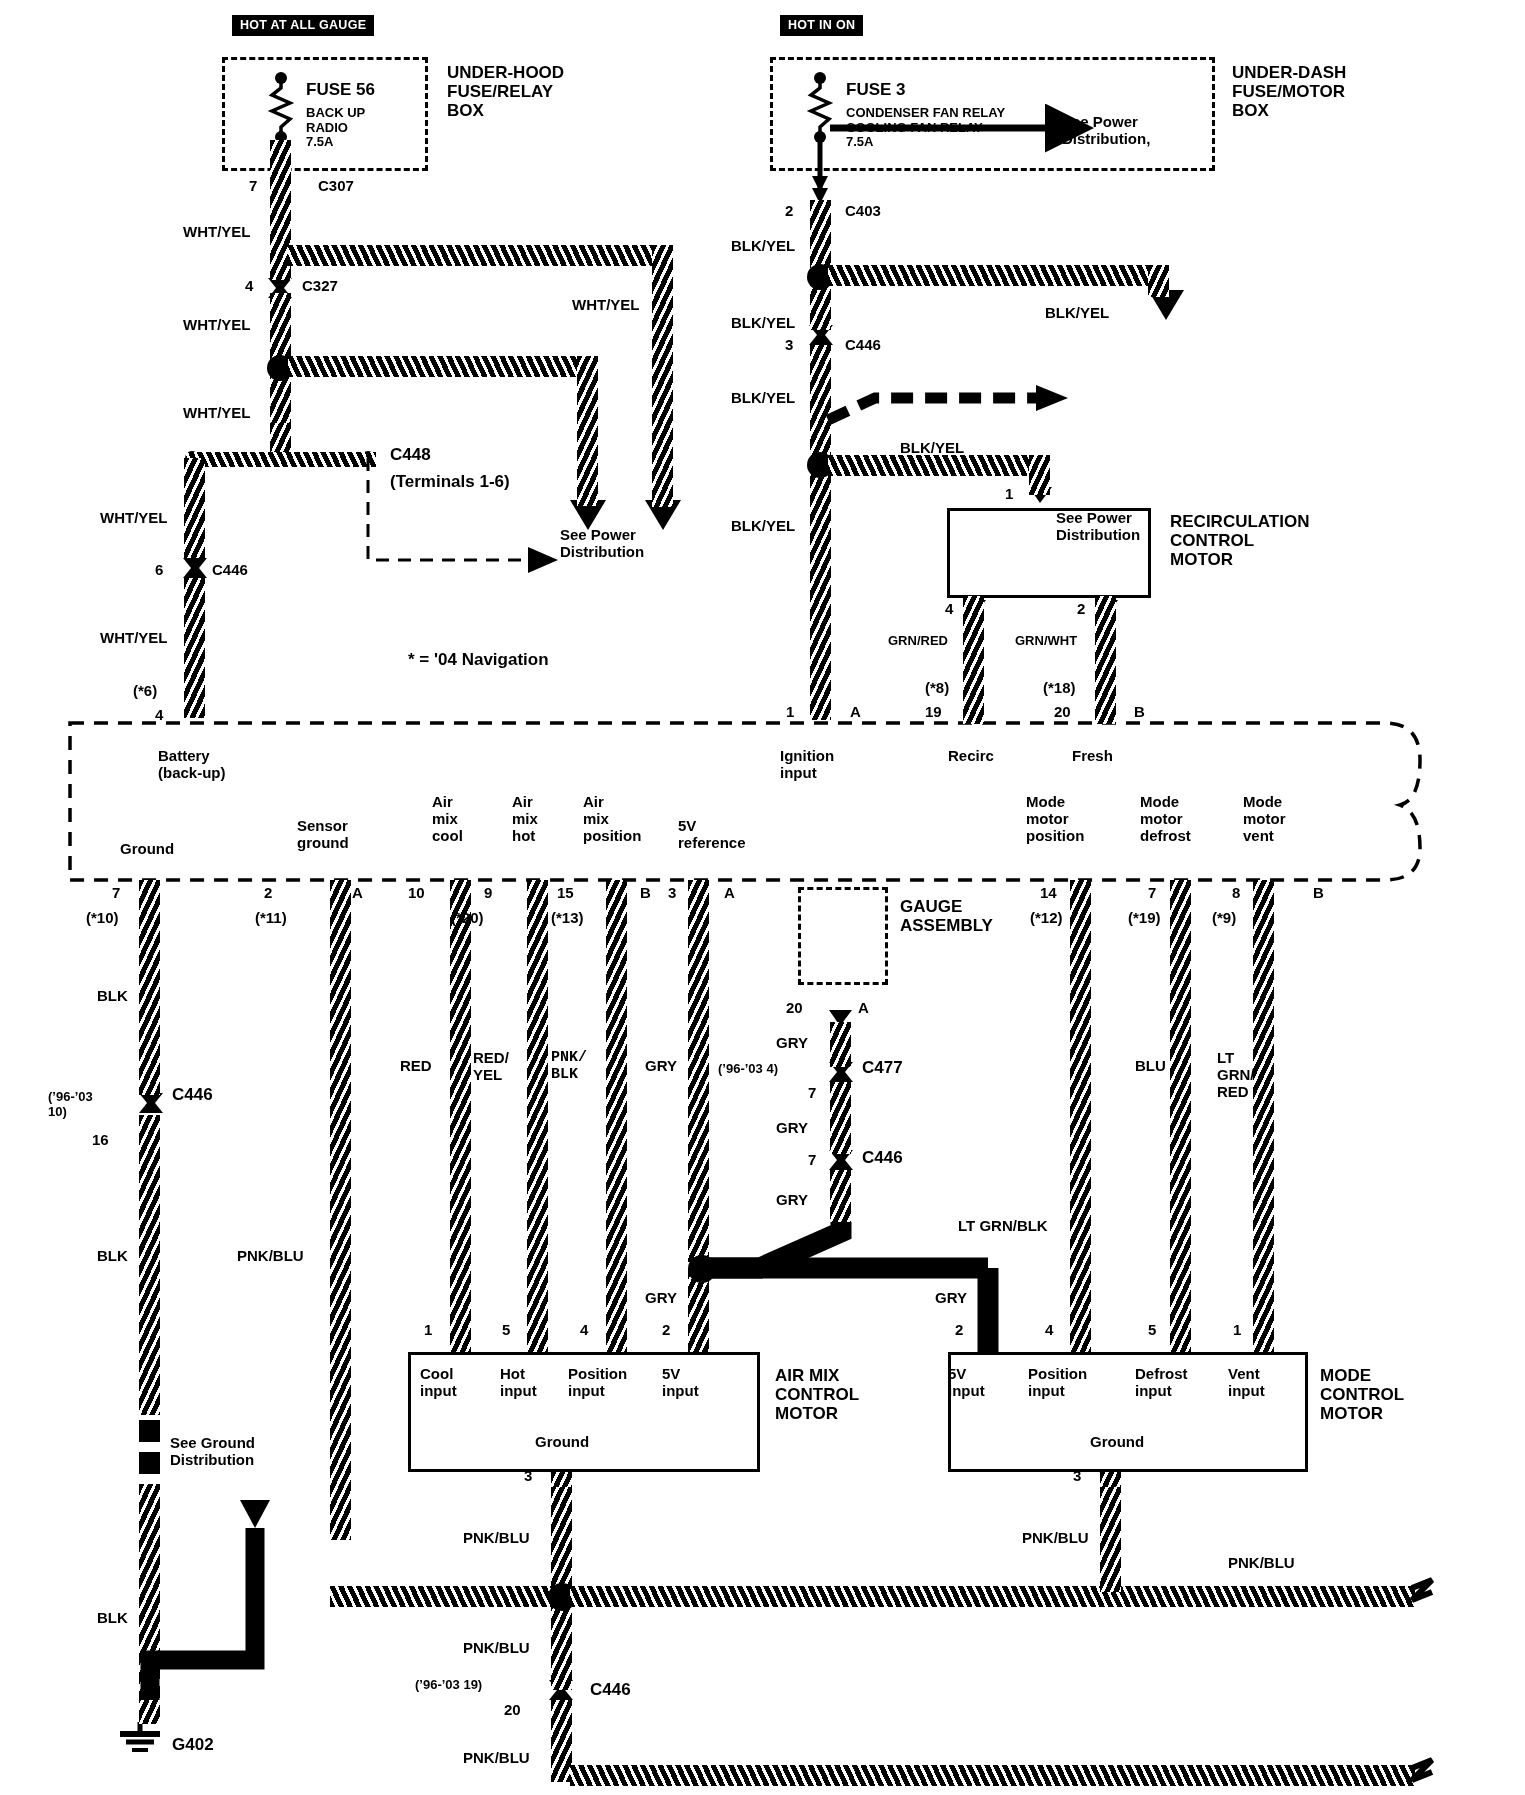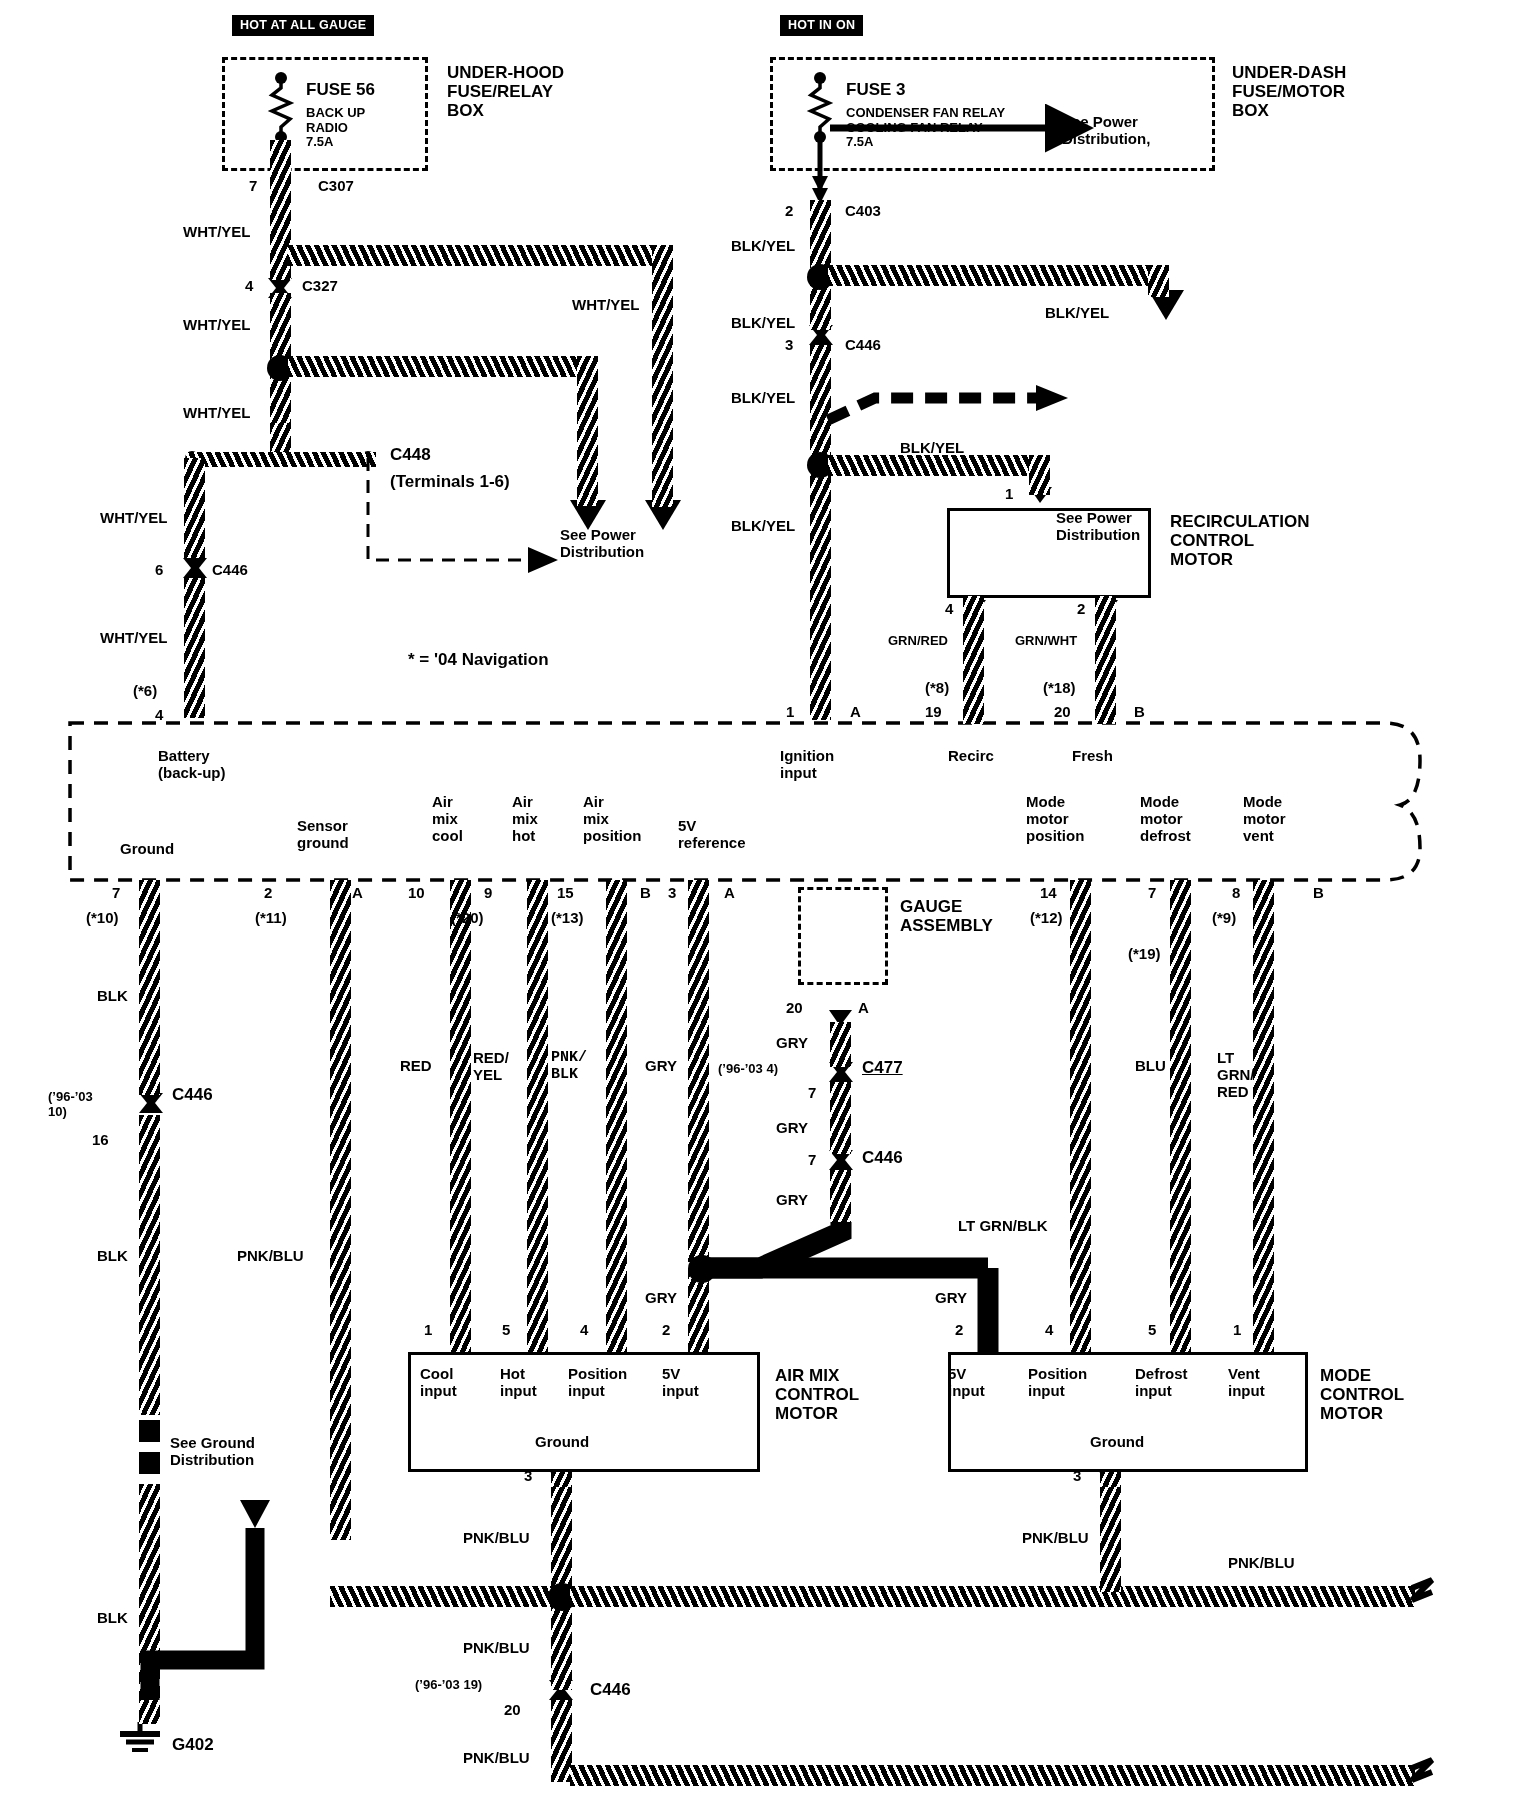--- a/index.html
+++ b/index.html
@@ -400,21 +400,21 @@
   <div class="lbl" style="left:484px; top:885px;">9</div>
   <div class="lbl" style="left:451px; top:910px;">(*20)</div>
   <div class="lbl" style="left:557px; top:885px;">15</div>
   <div class="lbl" style="left:551px; top:910px;">(*13)</div>
   <div class="lbl" style="left:640px; top:885px;">B</div>
   <div class="lbl" style="left:668px; top:885px;">3</div>
   <div class="lbl" style="left:724px; top:885px;">A</div>
   <div class="lbl" style="left:1040px; top:885px;">14</div>
   <div class="lbl" style="left:1030px; top:910px;">(*12)</div>
   <div class="lbl" style="left:1148px; top:885px;">7</div>
-  <div class="lbl" style="left:1128px; top:910px;margin-top:36px;">(*19)</div>
+  <div class="lbl" style="left:1128px; top:910px;">(*19)</div>
   <div class="lbl" style="left:1232px; top:885px;">8</div>
   <div class="lbl" style="left:1212px; top:910px;">(*9)</div>
   <div class="lbl" style="left:1313px; top:885px;">B</div>
 
   <div class="lbl" style="left:97px; top:988px;">BLK</div>
   <div class="lbl" style="left:97px; top:1248px;">BLK</div>
   <div class="lbl" style="left:97px; top:1610px;">BLK</div>
   <div class="lbl small" style="left:48px; top:1090px;">(’96-’03
 10)</div>
   <div class="lbl" style="left:92px; top:1132px;">16</div>
@@ -429,21 +429,21 @@
   <div class="lbl" style="left:473px; top:1050px;">RED/
 YEL</div>
   <div class="lbl" style="left:551px; top:1050px;font-family:Liberation Mono, monospace;">PNK/
 BLK</div>
   <div class="lbl" style="left:645px; top:1058px;">GRY</div>
 
   <div class="lbl" style="left:786px; top:1000px;">20</div>
   <div class="lbl" style="left:858px; top:1000px;">A</div>
   <div class="lbl" style="left:776px; top:1035px;">GRY</div>
   <div class="lbl small" style="left:718px; top:1062px;">(’96-’03 4)</div>
-  <div class="lbl big" style="left:862px; top:1058px;text-decoration:underline;">C477</div>
+  <div class="lbl big" style="left:862px; top:1058px;">C477</div>
   <div class="lbl" style="left:808px; top:1085px;">7</div>
   <div class="lbl" style="left:776px; top:1120px;">GRY</div>
   <div class="lbl" style="left:808px; top:1152px;">7</div>
   <div class="lbl big" style="left:862px; top:1148px;">C446</div>
   <div class="lbl" style="left:776px; top:1192px;">GRY</div>
   <div class="lbl" style="left:645px; top:1290px;">GRY</div>
   <div class="lbl" style="left:935px; top:1290px;">GRY</div>
 
   <div class="lbl" style="left:958px; top:1218px;">LT GRN/BLK</div>
   <div class="lbl" style="left:1135px; top:1058px;">BLU</div>

